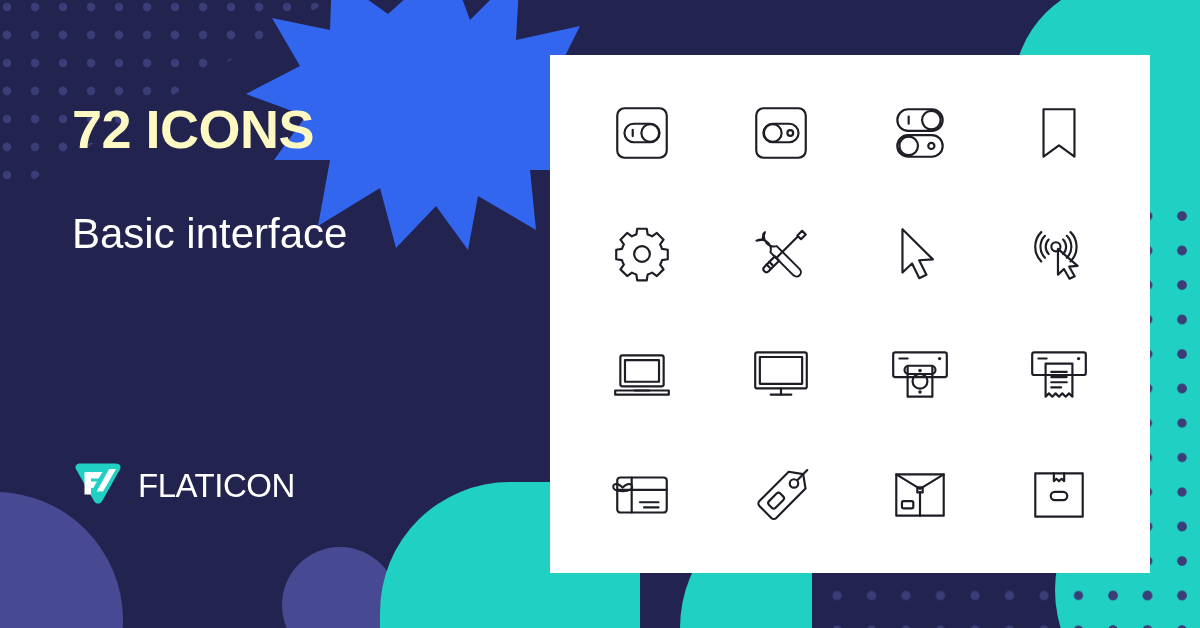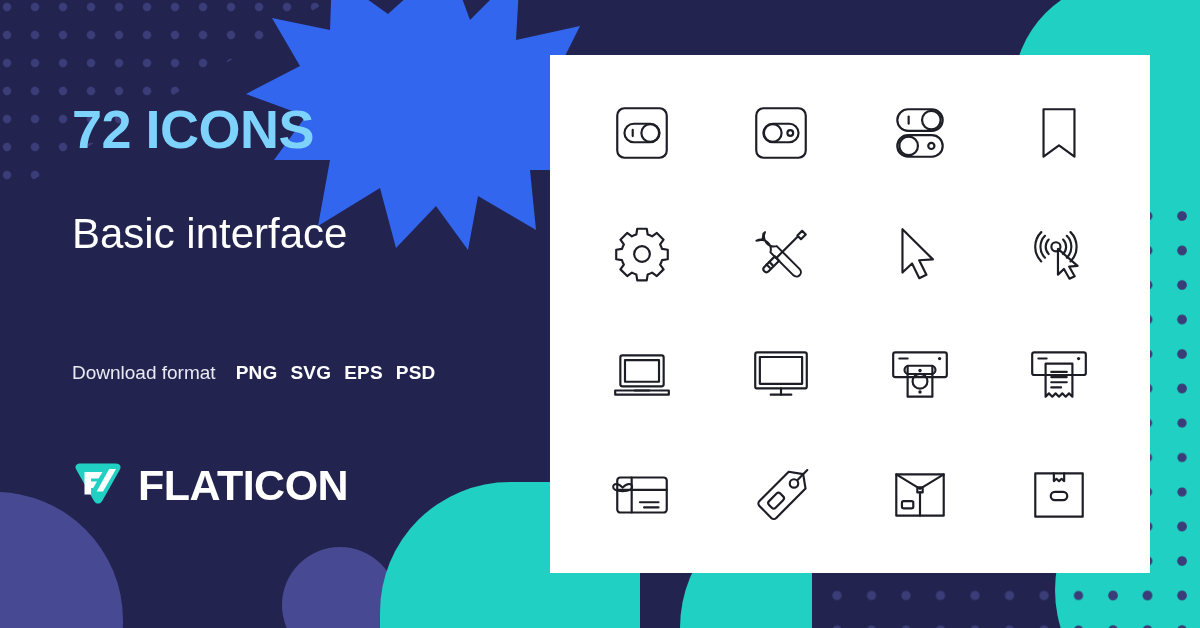--- a/index.html
+++ b/index.html
@@ -24,21 +24,21 @@
     left: 72px; top: 0;
     width: 470px; height: 628px;
     z-index: 6;
   }
   #page-title {
     position: absolute;
     top: 102px; left: 0;
     font-size: 54px;
     font-weight: bold;
     letter-spacing: -0.5px;
-    color: #7dd3fc;
+    color: #fef9c3;
     line-height: 1;
   }
   #subtitle {
     position: absolute;
     top: 211px; left: 0;
     font-size: 42px;
     font-weight: normal;
     color: #ffffff;
     line-height: 1.1;
   }
@@ -66,22 +66,22 @@
   
   #logo {
     position: absolute;
     top: 460px; left: 0;
     display: flex;
     align-items: center;
     gap: 14px;
   }
   #logo-mark { width: 52px; height: 50px; display: block; }
   #logo-word {
-    font-size: 43px;
-    font-weight: bold;
+    font-size: 33px;
+    font-weight: normal;
     color: #ffffff;
     letter-spacing: -0.5px;
     line-height: 1;
   }
 
   
   #icon-card {
     position: absolute;
     left: 550px; top: 55px;
     width: 600px; height: 518px;
@@ -160,29 +160,20 @@
       <path fill="#20d0c2" d="M680,628 A132,132 0 0 1 812,496 L812,628 Z"></path>
     </svg>
   </div>
 
   <div id="text-col">
 
     <div id="page-title">72 ICONS</div>
 
     <div id="subtitle">Basic interface</div>
 
-    <div id="download-row">
-      <span id="download-label">Download format</span>
-      <span class="fmt-list">
-        <span class="fmt">PNG</span>
-        <span class="fmt">SVG</span>
-        <span class="fmt">EPS</span>
-        <span class="fmt">PSD</span>
-      </span>
-    </div>
 
     <div id="logo">
       <svg id="logo-mark" viewBox="0 0 52 50">
         <path d="M4.2 5.4 C2.2 2.0 4.6 -0.6 8.2 -0.6 L43.8 -0.6 C47.6 -0.6 49.8 2.2 47.9 5.6 L30.2 37.0 C28.3 40.4 23.9 40.4 22.0 37.0 Z" transform="translate(0,4)" fill="#20d0c2"></path>
         <path d="M12.5 12.0 L30.5 12.0 L26.5 18.6 L19.0 18.6 L19.0 21.6 L25.0 21.6 L21.2 28.0 L19.0 28.0 L19.0 34.5 L12.5 34.5 Z" fill="#ffffff"></path>
         <path d="M36.0 9.5 L43.5 9.5 L31.5 31.0 L25.0 31.0 Z" fill="#22244f" opacity="0.0"></path>
         <path d="M37.2 9.0 L44.0 9.0 L31.0 31.5 L24.6 31.5 Z" fill="#ffffff"></path>
       </svg>
       <span id="logo-word">FLATICON</span>
     </div>

